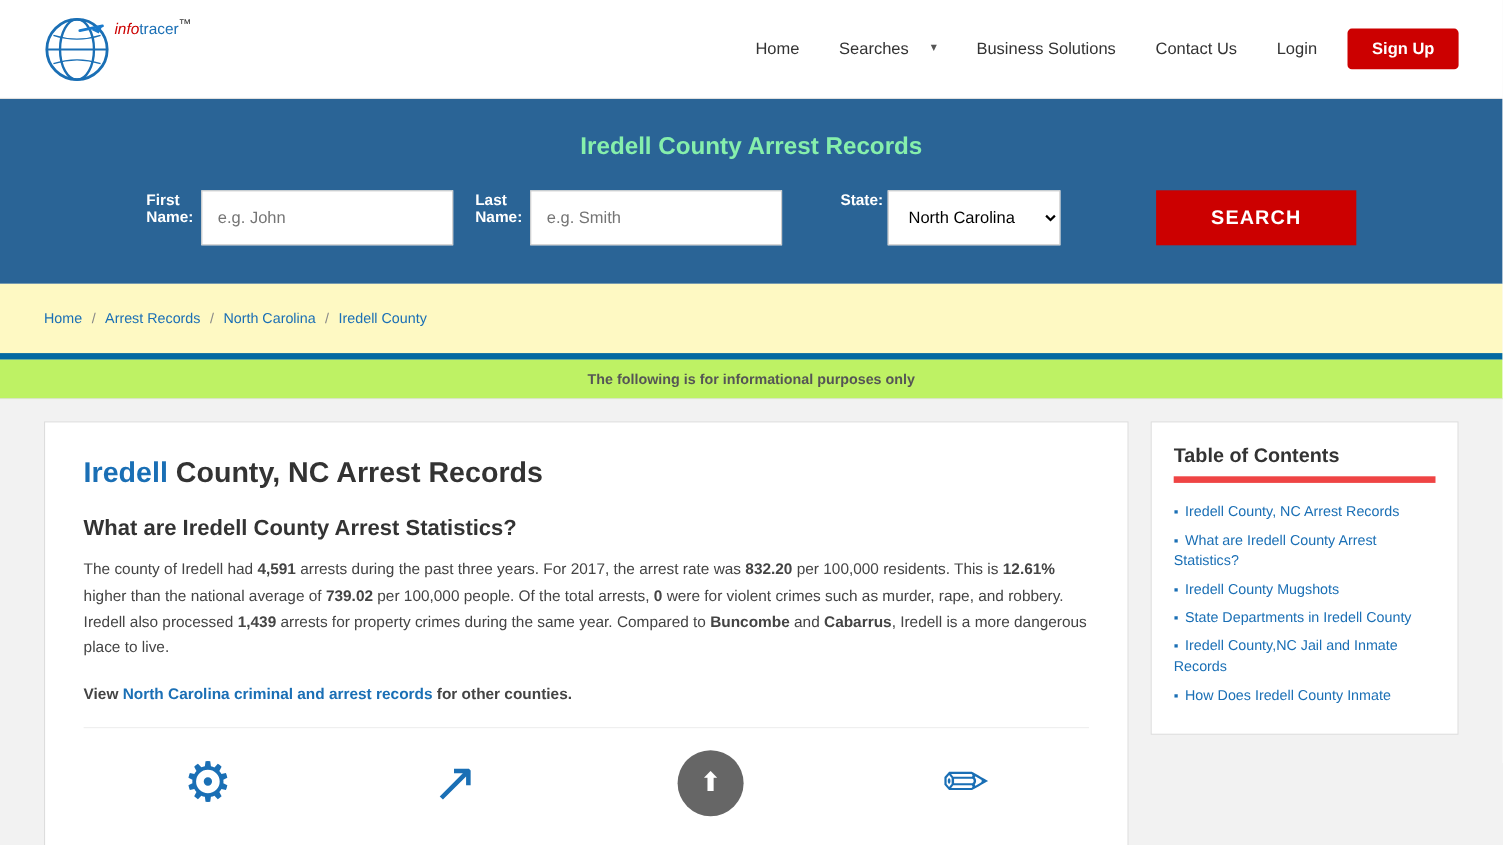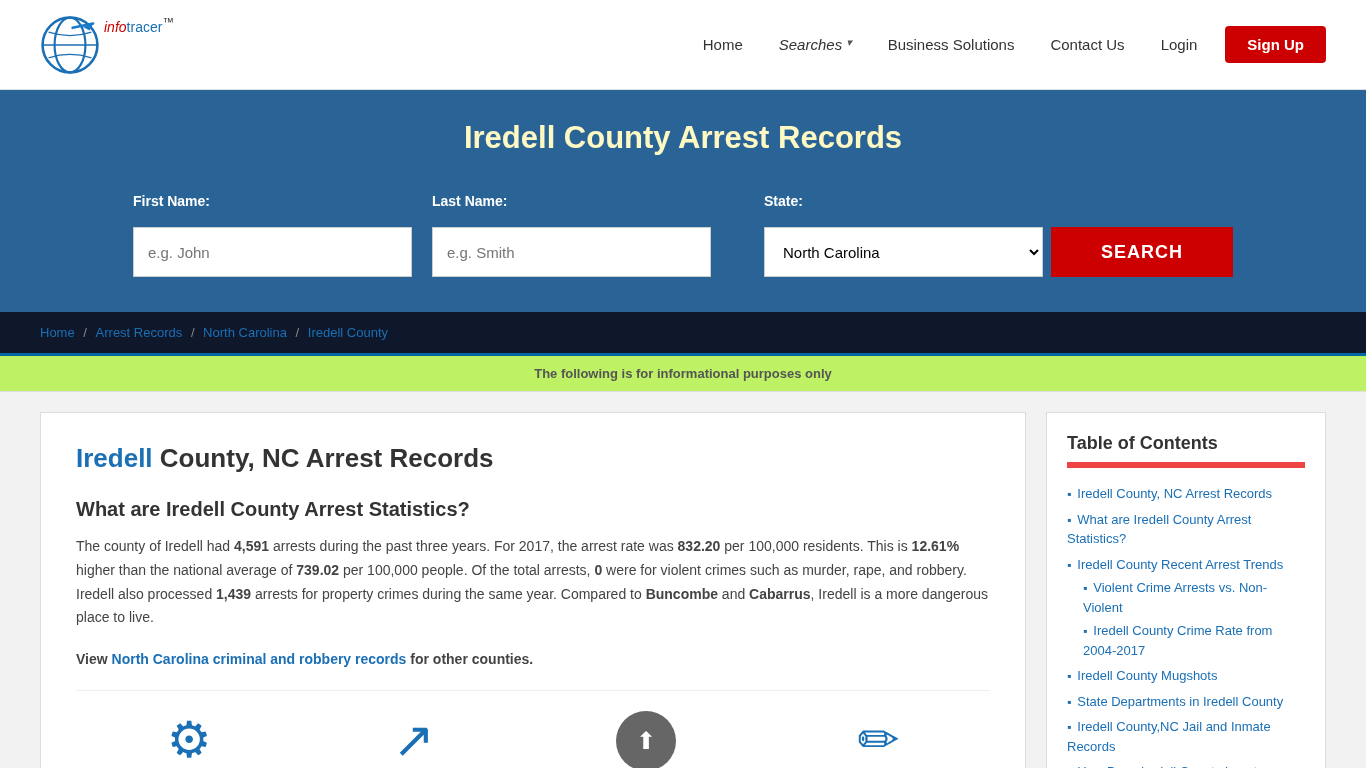--- a/index.html
+++ b/index.html
@@ -33,22 +33,21 @@
     }
     .nav-links a {
       text-decoration: none;
       color: #333;
       font-size: 15px;
       padding: 6px 8px;
     }
     .nav-searches {
       display: flex;
       align-items: flex-start;
-      gap: 4px;
-      font-style: italic;
+      gap: 20px;
     }
     .chevron-icon { font-size: 11px; color: #555; }
     .btn-login {
       background: #fff;
       border: none;
       font-size: 15px;
       cursor: pointer;
       color: #333;
       padding: 6px 8px;
     }
@@ -65,36 +64,36 @@
 
     
     .hero-band {
       background: #2a6496;
       padding: 30px 40px 35px;
       display: flex;
       flex-direction: column;
       align-items: center;
     }
     .hero-title {
-      color: #fef9c3;
-      font-size: 31px;
-      font-weight: bold;
-      margin-bottom: 37px;
+      color: #86efac;
+      font-size: 22px;
+      font-weight: bold;
+      margin-bottom: 27px;
     }
     .search-form {
       display: flex;
       align-items: flex-end;
       gap: 0;
       width: 100%;
       max-width: 1100px;
     }
     .form-group {
       display: flex;
-      flex-direction: column;
-      gap: 18px;
+      flex-direction: row;
+      gap: 4px;
     }
     .form-group label {
       color: #fff;
       font-size: 14px;
       font-weight: bold;
     }
     .form-group input,
     .form-group select {
       padding: 12px 14px;
       font-size: 15px;
@@ -115,25 +114,25 @@
       padding: 0 50px;
       font-size: 18px;
       font-weight: bold;
       letter-spacing: 1px;
       cursor: pointer;
       flex-shrink: 0;
     }
 
     
     .breadcrumb {
-      padding: 13px 40px;
-      background: #0f172a;
+      padding: 24px 40px;
+      background: #fef9c3;
       font-size: 13px;
       color: #555;
-      border-bottom: 3px solid #0369a1;
+      border-bottom: 6px solid #0369a1;
     }
     .breadcrumb a {
       color: #1a6fb5;
       text-decoration: none;
     }
     .breadcrumb span { margin: 0 5px; color: #888; }
 
     
     .info-notice {
       text-align: center;
@@ -331,21 +330,21 @@
       <span class="highlight">Iredell</span><span> County, NC Arrest Records</span>
     </h1>
 
     <h2>What are Iredell County Arrest Statistics?</h2>
 
     <p>
       <span>The county of Iredell had </span><strong>4,591</strong><span> arrests during the past three years. For 2017, the arrest rate was </span><strong>832.20</strong><span> per 100,000 residents. This is </span><strong>12.61%</strong><span> higher than the national average of </span><strong>739.02</strong><span> per 100,000 people. Of the total arrests, </span><strong>0</strong><span> were for violent crimes such as murder, rape, and robbery. Iredell also processed </span><strong>1,439</strong><span> arrests for property crimes during the same year. Compared to </span><strong>Buncombe</strong><span> and </span><strong>Cabarrus</strong><span>, Iredell is a more dangerous place to live.</span>
     </p>
 
     <p>
-      <strong><span>View </span><a href="#">North Carolina criminal and robbery records</a><span> for other counties.</span></strong>
+      <strong><span>View </span><a href="#">North Carolina criminal and arrest records</a><span> for other counties.</span></strong>
     </p>
 
     <div class="icons-row">
       <div class="icon-item">
         <span class="icon-blue">⚙</span>
       </div>
       <div class="icon-item">
         <span class="icon-blue">↗</span>
       </div>
       <div class="icon-item">
@@ -355,23 +354,19 @@
         <span class="icon-blue">✏</span>
       </div>
     </div>
   </div>
 
   <div class="toc">
     <h3>Table of Contents</h3>
     <ul id="toc-list">
         <li><a href="#">Iredell County, NC Arrest Records</a></li>
         <li><a href="#">What are Iredell County Arrest Statistics?</a></li>
-        <li><a href="#">Iredell County Recent Arrest Trends</a><ul class="sub-list">
-            <li><a href="#">Violent Crime Arrests vs. Non-Violent</a></li>
-            <li><a href="#">Iredell County Crime Rate from 2004-2017</a></li>
-          </ul></li>
         <li><a href="#">Iredell County Mugshots</a></li>
         <li><a href="#">State Departments in Iredell County</a></li>
         <li><a href="#">Iredell County,NC Jail and Inmate Records</a></li>
         <li><a href="#">How Does Iredell County Inmate</a></li>
       </ul>
   </div>
 </div>
 
 </body></html>

